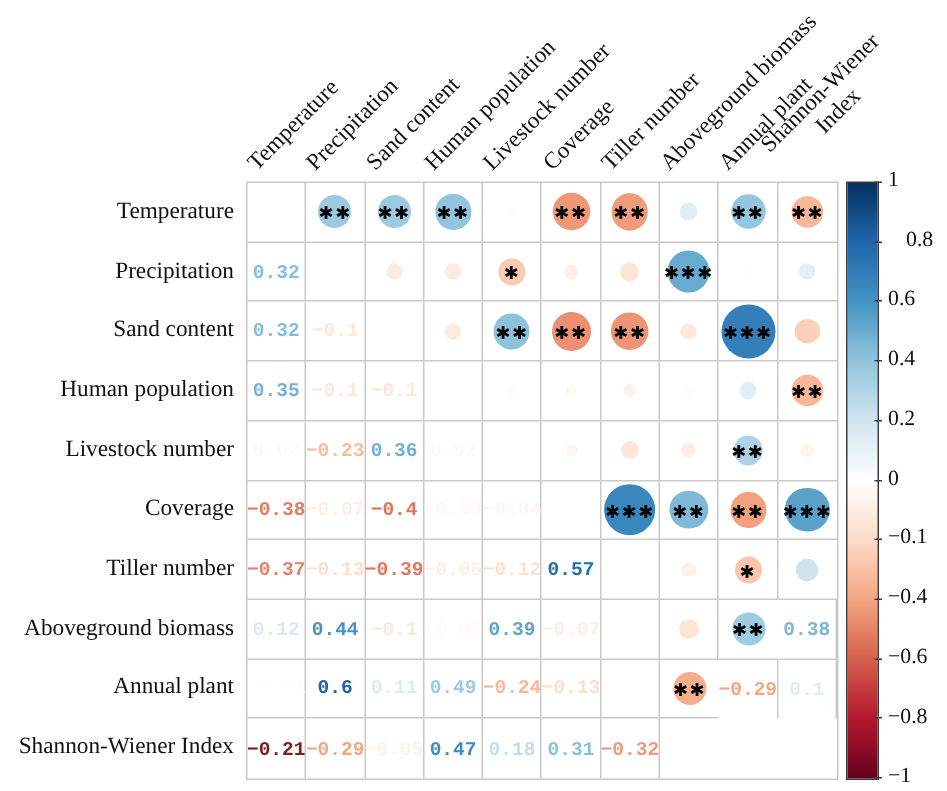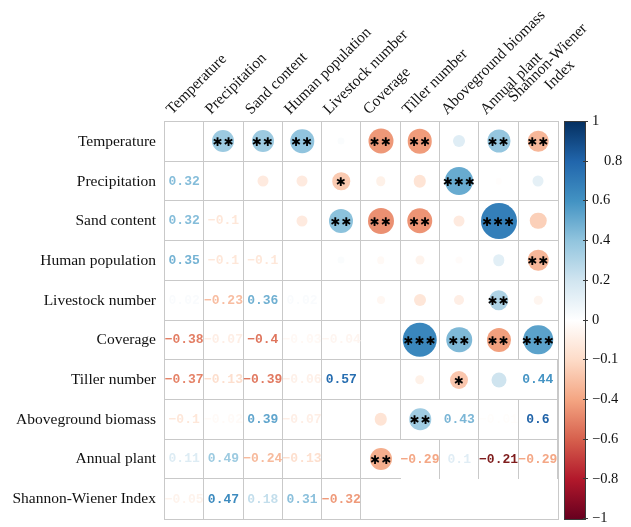--- a/index.html
+++ b/index.html
@@ -247,34 +247,40 @@
       <div class="cell">
         <span class="val" style="color: rgb(253, 223, 206);">−0.13</span>
       </div>
       <div class="cell">
         <span class="val" style="color: rgb(225, 121, 96);">−0.39</span>
       </div>
       <div class="cell">
         <span class="val" style="color: rgb(254, 240, 232);">−0.06</span>
       </div>
       <div class="cell">
+        <span class="val" style="color: rgb(253, 226, 210);">−0.12</span>
+      </div>
+      <div class="cell">
         <span class="val" style="color: rgb(38, 109, 176);">0.57</span>
       </div>
       <div class="cell"></div>
       <div class="cell">
         <span class="circle" style="width: 9.5px; height: 9.5px; background: rgb(254, 241, 232);"></span>
       </div>
       <div class="cell">
         <span class="circle" style="width: 18px; height: 18px; background: rgb(250, 198, 173);"></span>
         <span class="stars">✱</span>
       </div>
       <div class="cell nrb">
         <span class="circle" style="width: 15px; height: 15px; background: rgb(207, 228, 239);"></span>
       </div>
       <div class="cell">
+        <span class="val" style="color: rgb(218, 234, 243);">0.12</span>
+      </div>
+      <div class="cell">
         <span class="val" style="color: rgb(69, 148, 196);">0.44</span>
       </div>
       <div class="cell">
         <span class="val" style="color: rgb(254, 231, 217);">−0.1</span>
       </div>
       <div class="cell">
         <span class="val" style="color: rgb(255, 250, 247);">−0.02</span>
       </div>
       <div class="cell">
         <span class="val" style="color: rgb(96, 165, 205);">0.39</span>
@@ -284,21 +290,21 @@
       </div>
       <div class="cell"></div>
       <div class="cell">
         <span class="circle" style="width: 12.5px; height: 12.5px; background: rgb(254, 228, 213);"></span>
       </div>
       <div class="cell nrb">
         <span class="circle" style="width: 21.5px; height: 21.5px; background: rgb(160, 204, 226);"></span>
         <span class="stars">✱✱</span>
       </div>
       <div class="cell">
-        <span class="val" style="color: rgb(123, 182, 214);">0.43</span>
+        <span class="val" style="color: rgb(123, 182, 214);">0.38</span>
       </div>
       <div class="cell">
         <span class="val" style="color: rgb(255, 253, 251);">−0.01</span>
       </div>
       <div class="cell">
         <span class="val" style="color: rgb(32, 99, 168);">0.6</span>
       </div>
       <div class="cell">
         <span class="val" style="color: rgb(221, 236, 244);">0.11</span>
       </div>

